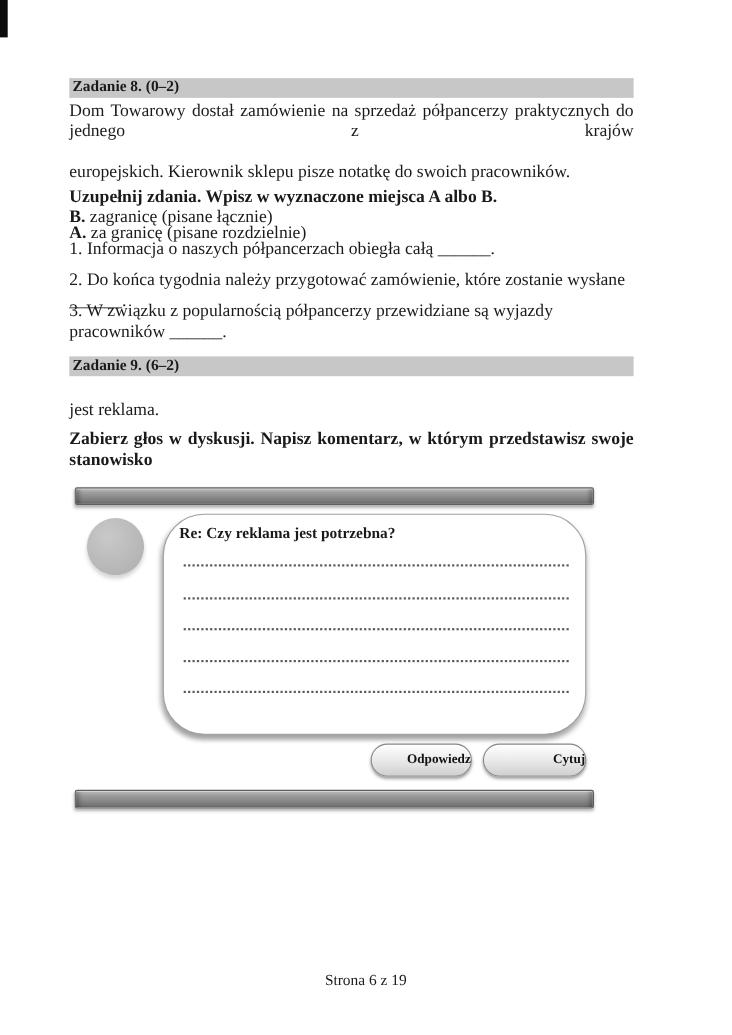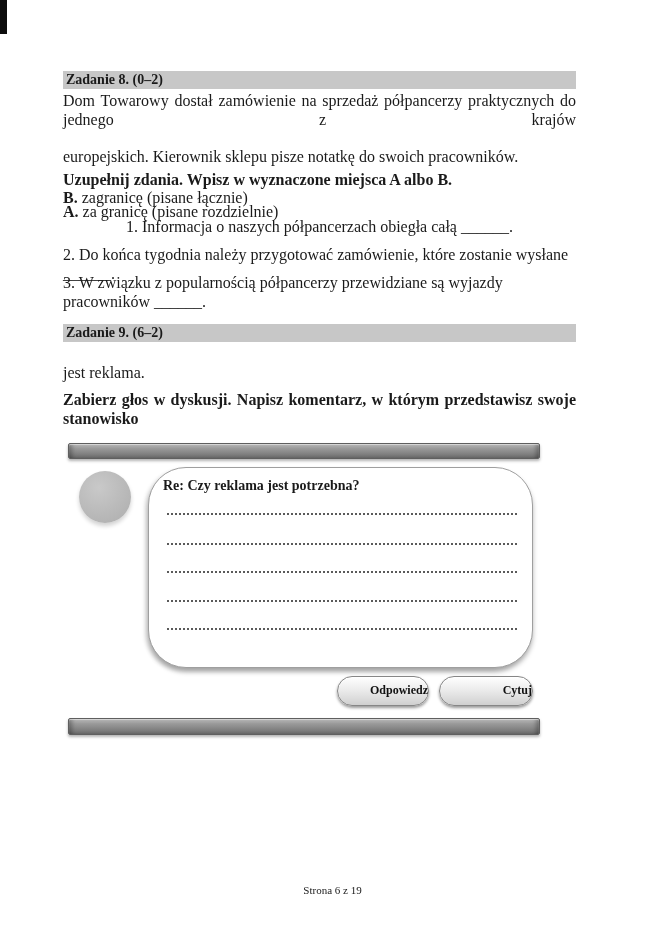--- a/index.html
+++ b/index.html
@@ -47,40 +47,40 @@
     top:676px;height:30px;box-sizing:border-box;border-radius:15px;
     background:linear-gradient(180deg,#ffffff 0%,#ececec 45%,#dddddd 75%,#cfcfcf 100%);
     border:1.5px solid #868686;
     box-shadow:0 2px 3px rgba(0,0,0,.40),inset 0 1px 1px rgba(255,255,255,.9);
     font-family:"Liberation Serif","DejaVu Serif",serif;
     font-size:12px;font-weight:bold;color:#111;
     text-align:right;line-height:27px;cursor:pointer;
   }
   .btn-reply{left:337px;width:92px;}
   .btn-quote{left:439px;width:94px;}
-  .footer{left:0;top:884px;width:665px;text-align:center;font-size:11px;}
+  .footer{left:0;top:884px;width:665px;text-align:center;font-size:14px;}
 </style>
 </head>
 <body>
 
 <div class="page">
 
   <div class="abs scan-mark"></div>
 
   <div class="abs section-header" style="top:71px;">Zadanie 8. (0–2)</div>
 
   <div class="abs body-line just" style="top:91px;">Dom Towarowy dostał zamówienie na sprzedaż półpancerzy praktycznych do jednego z krajów</div>
   <div class="abs body-line" style="top:110px;margin-top:37px;">europejskich. Kierownik sklepu pisze notatkę do swoich pracowników.</div>
 
   <div class="abs body-line bold" style="top:142px;margin-top:28px;">Uzupełnij zdania. Wpisz w wyznaczone miejsca A albo B.</div>
 
   <div class="abs body-line" style="top:170px;margin-top:32px;"><span class="opt-letter">A.</span><span> za granicę (pisane rozdzielnie)</span></div>
   <div class="abs body-line" style="top:188px;"><span class="opt-letter">B.</span><span> zagranicę  (pisane łącznie)</span></div>
 
-  <div class="abs body-line" style="top:217px;text-align:center;">1. Informacja o naszych półpancerzach obiegła całą ______.</div>
+  <div class="abs body-line" style="top:217px;">1. Informacja o naszych półpancerzach obiegła całą ______.</div>
   <div class="abs body-line" style="top:245px;">2. Do końca tygodnia należy przygotować zamówienie, które zostanie wysłane ______.</div>
   <div class="abs body-line" style="top:273px;">3. W związku z popularnością półpancerzy przewidziane są wyjazdy pracowników ______.</div>
 
   <div class="abs section-header" style="top:324px;">Zadanie 9. (6–2)</div>
 
   <div class="abs body-line bold just" style="top:390px;">Zabierz głos w dyskusji. Napisz komentarz, w którym przedstawisz swoje stanowisko</div>
 
   <div class="abs body-line" style="top:363px;">jest reklama.</div>
 
   <div>

